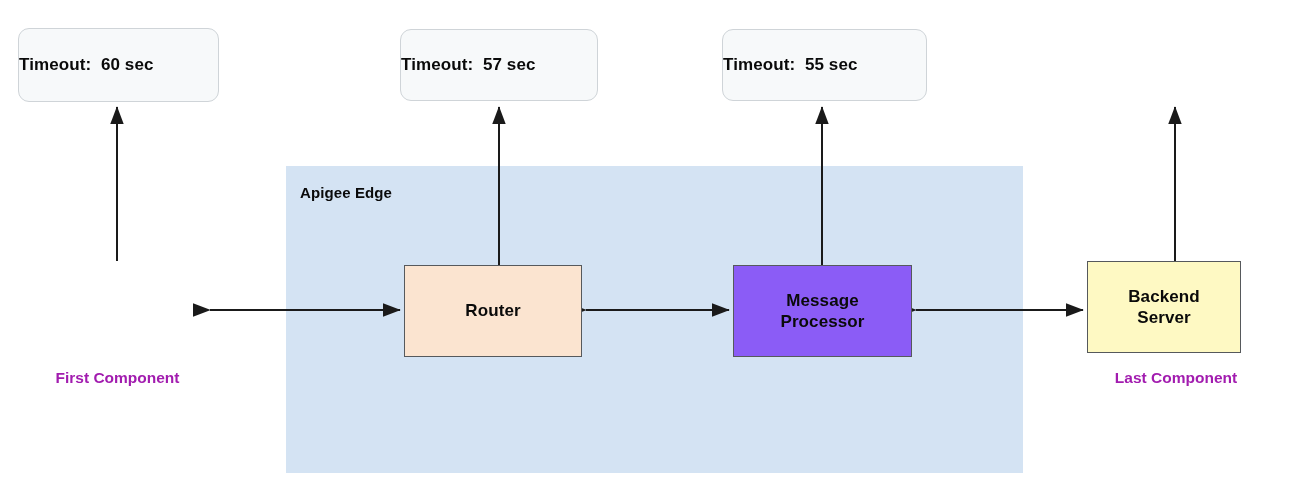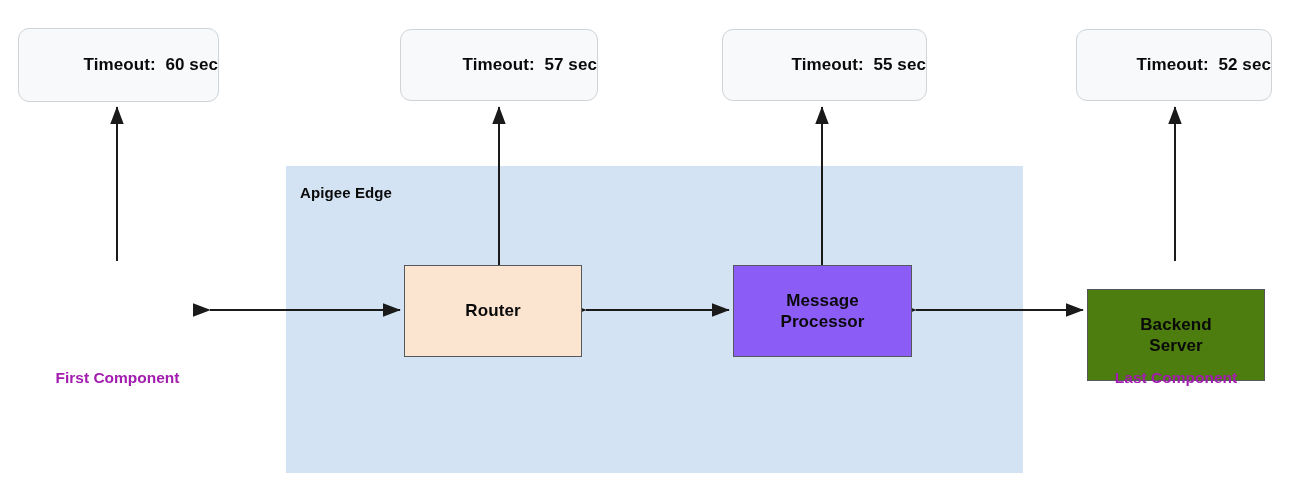--- a/index.html
+++ b/index.html
@@ -40,21 +40,21 @@
 
   
   .timeout-box {
     position: absolute;
     box-sizing: border-box;
     background: #f7f9fa;
     border: 1px solid #cfd4d8;
     border-radius: 11px;
     display: flex;
     align-items: center;
-    justify-content: flex-end;
+    justify-content: flex-start;
   }
   .timeout-text {
     font-size: 17px;
     font-weight: bold;
     color: #0a0a0a;
     white-space: pre;
     letter-spacing: 0.1px;
   }
 
   
@@ -130,35 +130,32 @@
   </div>
 
   <div class="timeout-box" style="left:400px; top:29px; width:198px; height:72px;">
     <span class="timeout-text">Timeout:  57 sec</span>
   </div>
 
   <div class="timeout-box" style="left:722px; top:29px; width:205px; height:72px;">
     <span class="timeout-text">Timeout:  55 sec</span>
   </div>
 
-  <div class="timeout-box" style="left:1076px; top:29px; width:196px; height:72px;">
-    <span class="timeout-text">Timeout:  52 sec</span>
-  </div>
 
 
   <div class="node" style="left:404px; top:265px; width:178px; height:92px; background:#fbe4d0;">
     <span class="node-label">Router</span>
   </div>
 
   <div class="node" style="left:733px; top:265px; width:179px; height:92px; background:#8b5cf6;">
     <span class="node-label">Message
 Processor</span>
   </div>
 
-  <div class="node" style="left:1087px; top:261px; width:178px; height:92px; background:#4d7c0f;margin-top:28px;">
+  <div class="node" style="left:1087px; top:261px; width:154px; height:92px; background:#fef9c3;">
     <span class="node-label">Backend
 Server</span>
   </div>
 
   <div class="caption" style="left:29px; top:369px; width:177px;">First Component</div>
 
   <div class="caption" style="left:1087px; top:369px; width:178px;">Last Component</div>
 
 </div>
 

